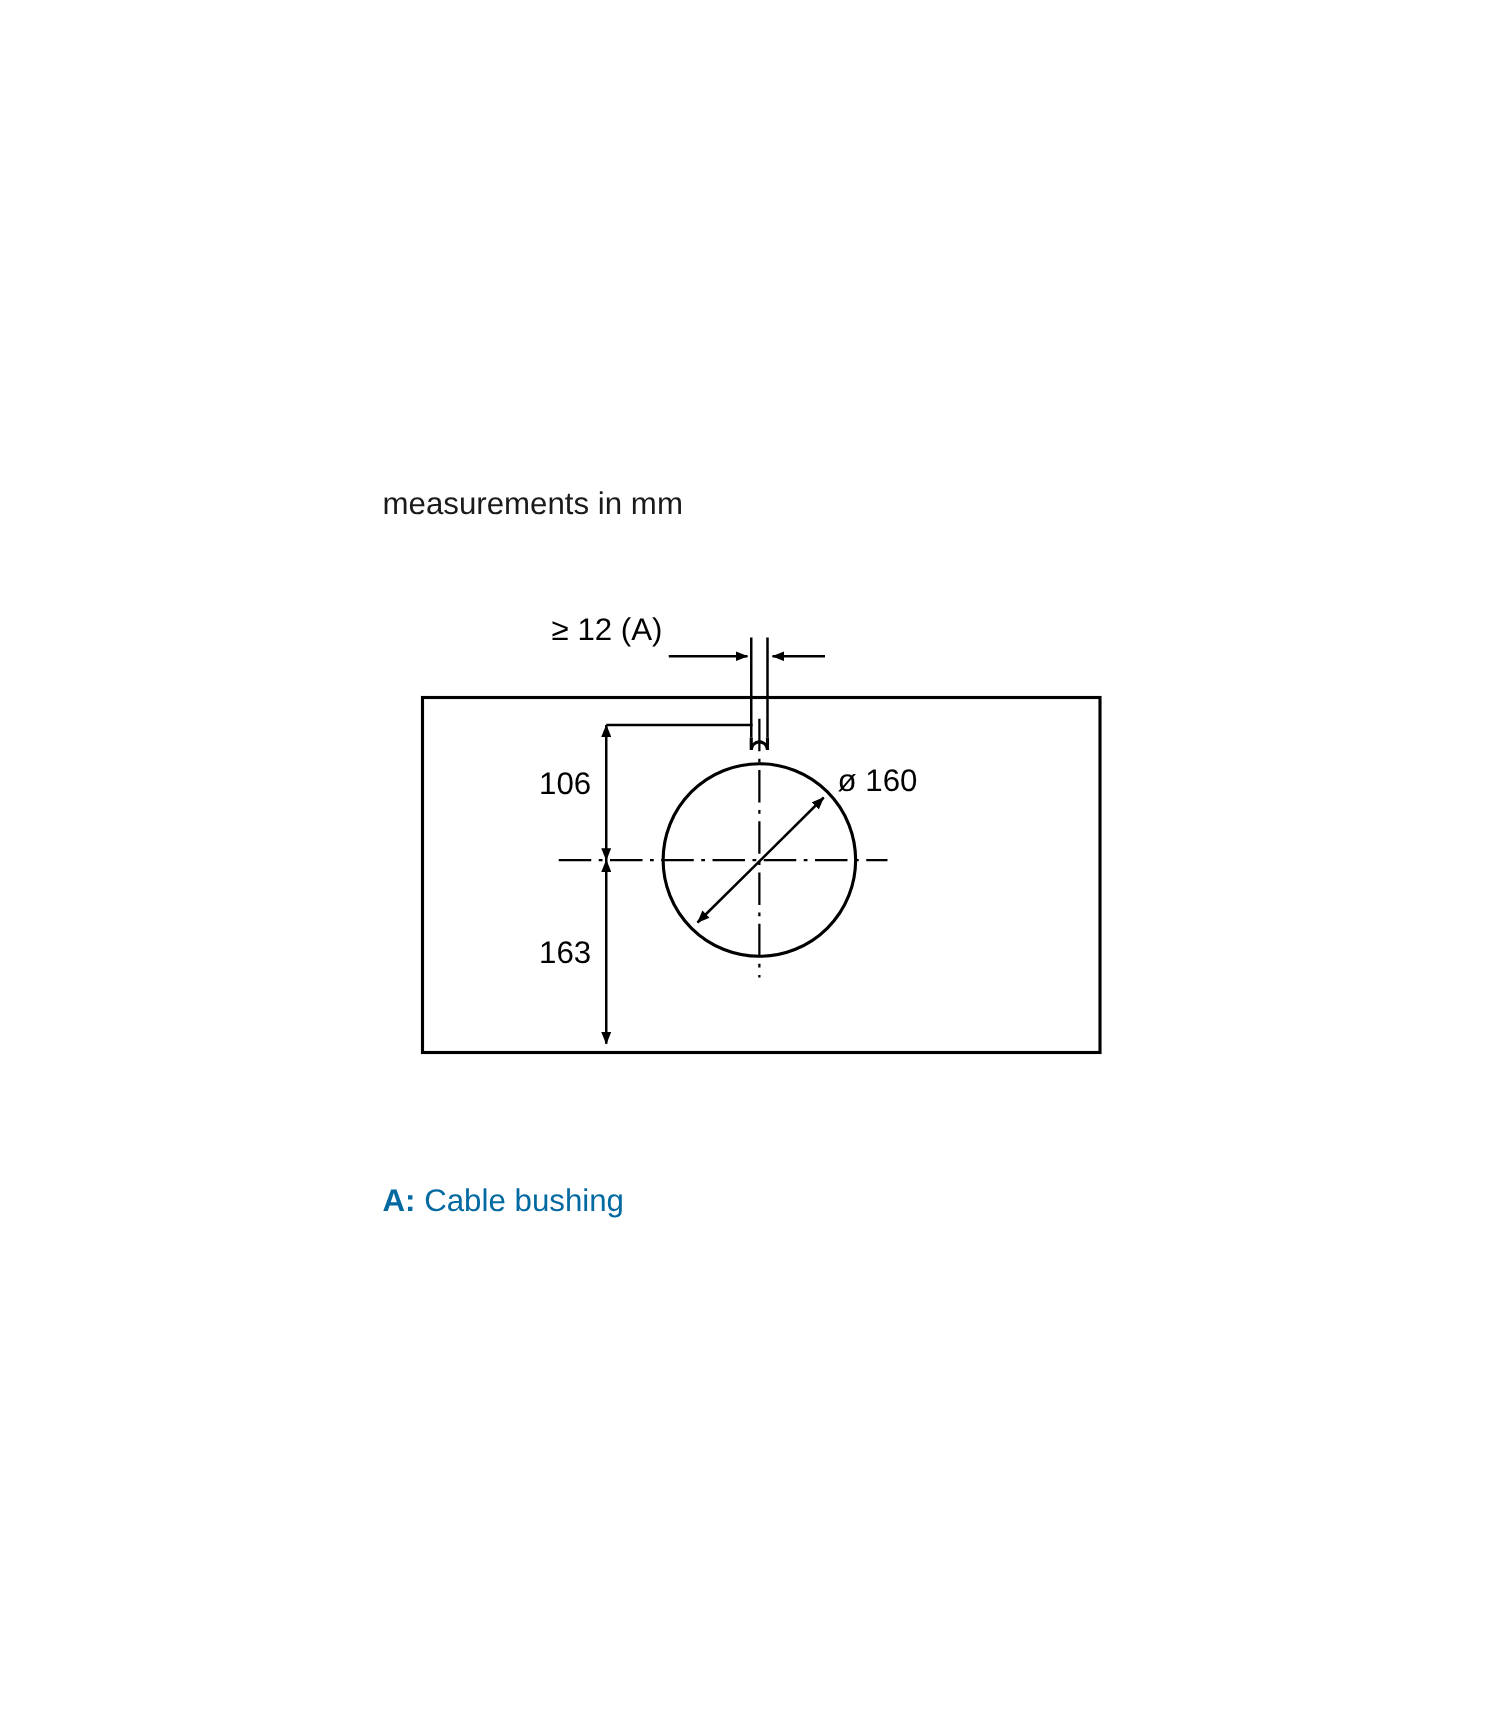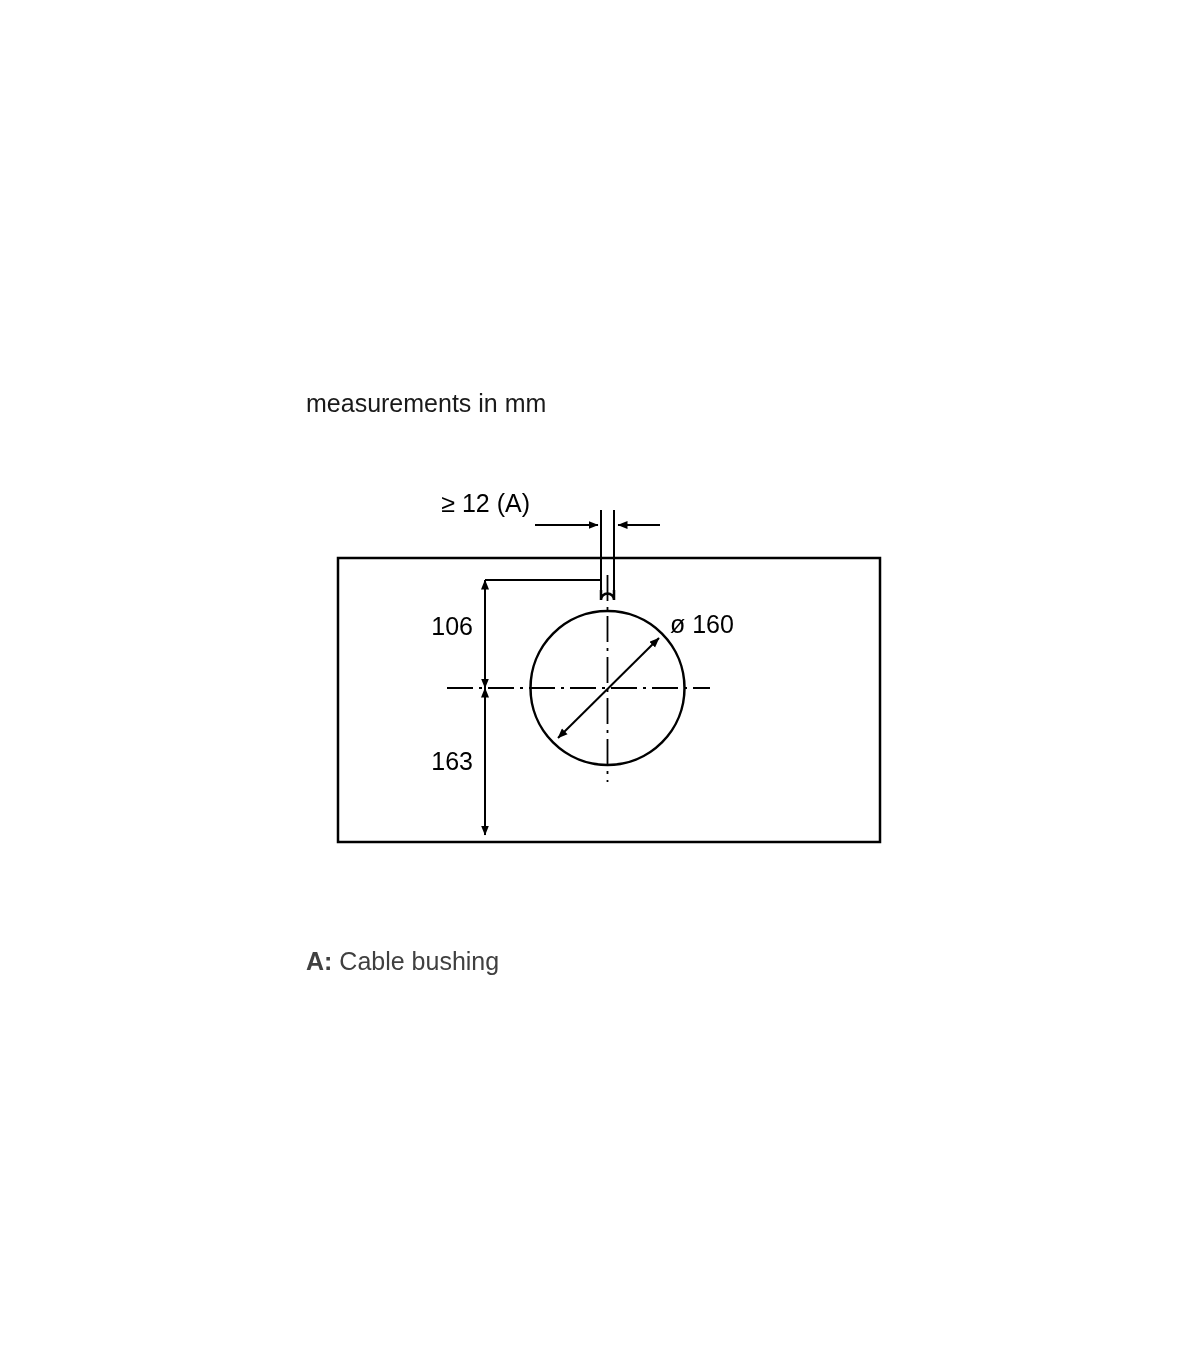--- a/index.html
+++ b/index.html
@@ -32,21 +32,21 @@
     white-space: nowrap;
     color: #1a1a1a;
   }
   .caption-bottom {
     position: absolute;
     left: 306px;
     top: 946px;
     font-size: 25px;
     line-height: 30px;
     white-space: nowrap;
-    color: #404040;
+    color: #0369a1;
   }
   .caption-bottom .lead {
     font-weight: bold;
   }
   .drawing {
     position: absolute;
     left: 280px;
     top: 470px;
     width: 640px;
     height: 420px;

